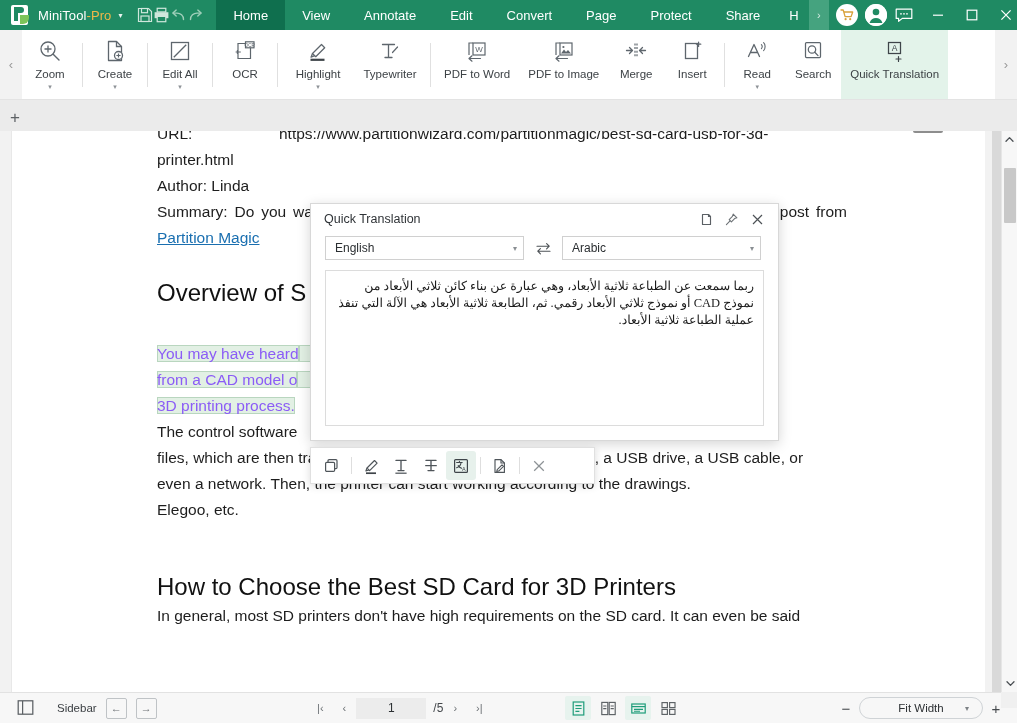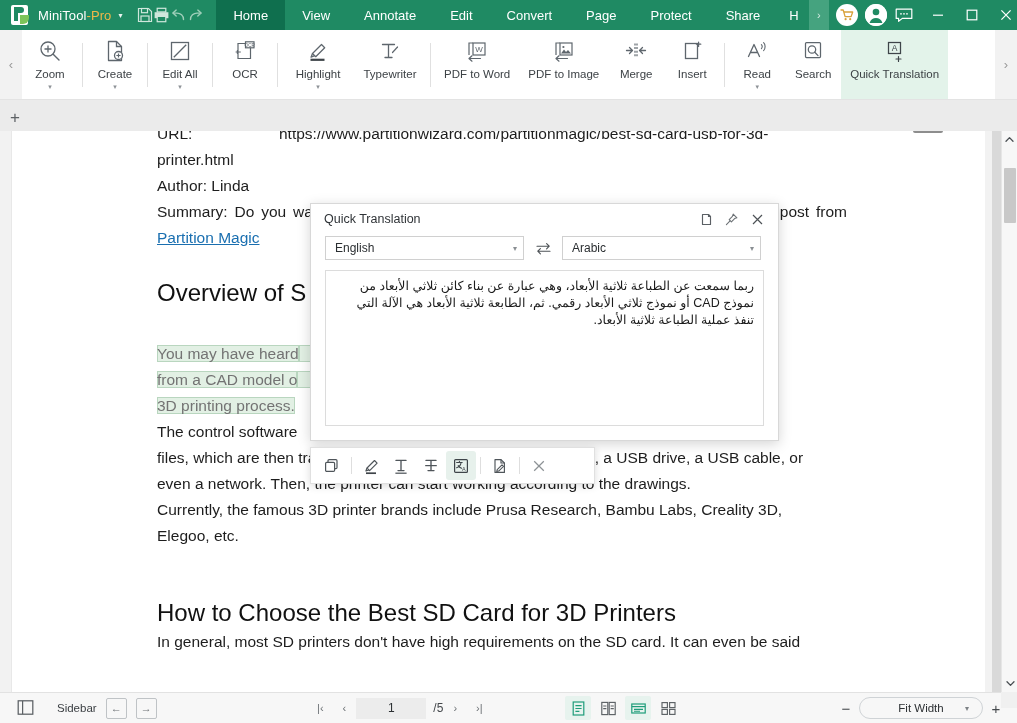--- a/index.html
+++ b/index.html
@@ -147,21 +147,21 @@
   .para {
     font-size: 15.5px; line-height: 26px; text-align: justify;
   }
   .para a { color: #1a6fb0; text-decoration: underline; }
   .h2 {
     font-size: 24px; line-height: 32px; font-weight: 400; color: #111;
   }
   .sel {
     background: #e2f0e4;
     box-shadow: inset 0 0 0 1px #b9d6bf;
-    color: #737373;
+    color: #8b5cf6;
   }
   .pagebadge {
     position: absolute; right: 42px; top: -18px; width: 30px; height: 20px;
     background: #8d8d8d; color: #fff; font-size: 11px;
     display: flex; align-items: center; justify-content: center;
     border-radius: 2px;
   }
 
   
   .vscroll {
@@ -208,21 +208,21 @@
   .qt-swap {
     width: 38px; display: flex; align-items: center; justify-content: center;
     color: #4e5357; font-size: 14px;
   }
   .qt-text {
     margin: 10px 14px 0 14px; height: 156px;
     border: 1px solid #dcdcdc; background: #fff;
     padding: 7px 9px;
     direction: rtl; text-align: right;
     font-size: 12.5px; line-height: 17px; color: #1c1c1c;
-    font-family: Liberation Sans, sans-serif;
+    font-family: Liberation Serif, serif;
     overflow: hidden;
   }
 
   
   .seltoolbar {
     position: absolute; left: 310px; top: 447px; width: 285px; height: 37px;
     background: #ffffff; border: 1px solid #e0e0e0;
     box-shadow: 0 2px 8px rgba(0,0,0,.14);
     display: flex; align-items: center; padding: 0 6px;
   }
@@ -569,21 +569,20 @@
         <div class="para"><span class="sel">3D printing process.</span></div>
       </div>
 
       <div class="para" style="width:690px;">
         <div style="white-space:nowrap;"><span>The control software</span><span style="opacity:0">&nbsp;converts drawings into comp&nbsp;</span><span>outer instructions, namely GCODE</span></div>
         <div style="white-space:nowrap;"><span>files, which are then </span><span>transferred to the 3D printer via an SD</span><span> card, a USB drive, a USB cable, or</span></div>
         <div>even a network. Then, the printer can start working according to the drawings.</div>
       </div>
 
       <div class="para" style="width:690px;">
-        <div>Currently, the famous 3D printer brands include Prusa Research, Bambu Labs, Creality 3D,</div>
         <div>Elegoo, etc.</div>
       </div>
 
       <div class="h2" style="margin-top:48px;">How to Choose the Best SD Card for 3D Printers</div>
 
       <div class="para" style="width:700px; white-space:nowrap;">In general, most SD printers don't have high requirements on the SD card. It can even be said</div>
 
     </div>
   </div>
 </div>

